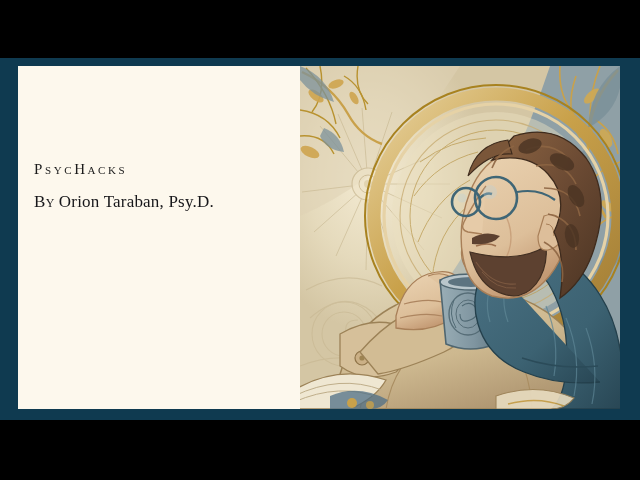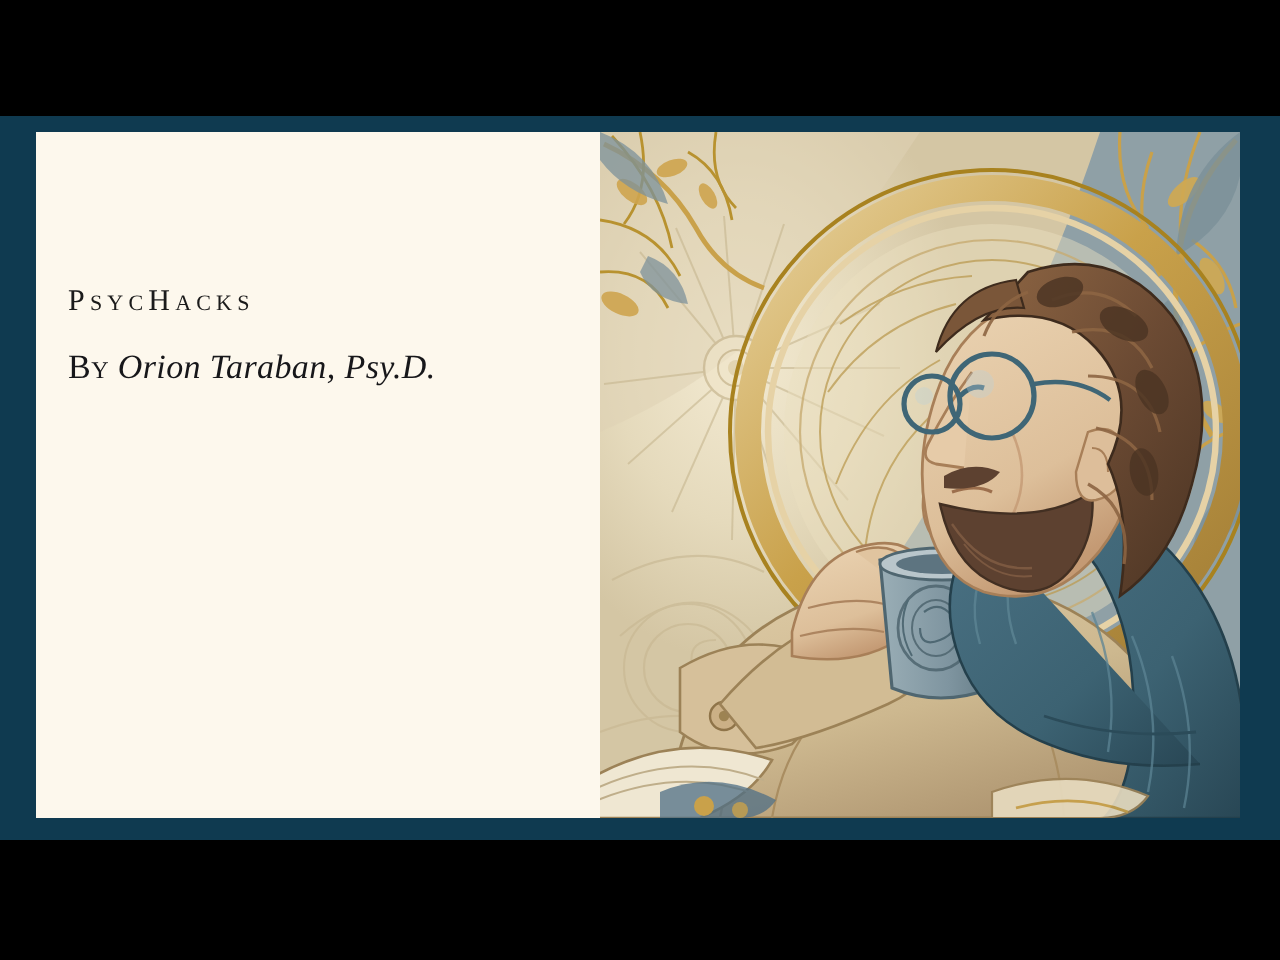--- a/index.html
+++ b/index.html
@@ -48,21 +48,21 @@
     position: relative;
     width: 282px;
     height: 100%;
     background: #fdf8ed;
     flex: 0 0 282px;
   }
 
   #text-stack {
     position: absolute;
     left: 16px;
-    top: 78px;
+    top: 96px;
     width: 250px;
   }
 
   #kicker {
     font-family: "Liberation Serif", serif;
     font-variant: small-caps;
     font-size: 15px;
     letter-spacing: 2.6px;
     color: #1b1b1b;
     line-height: 1;
@@ -90,21 +90,20 @@
     color: #17171a;
     white-space: nowrap;
     line-height: 1;
   }
   #byline-prefix {
     font-variant: small-caps;
     letter-spacing: 0.3px;
     text-align: right;
   }
   #byline-author {
-    font-style: italic;
     letter-spacing: 0.2px;
   }
 
   
   #artwork-panel {
     position: relative;
     width: 320px;
     height: 100%;
     flex: 0 0 320px;
     background: #cdbf9c;

